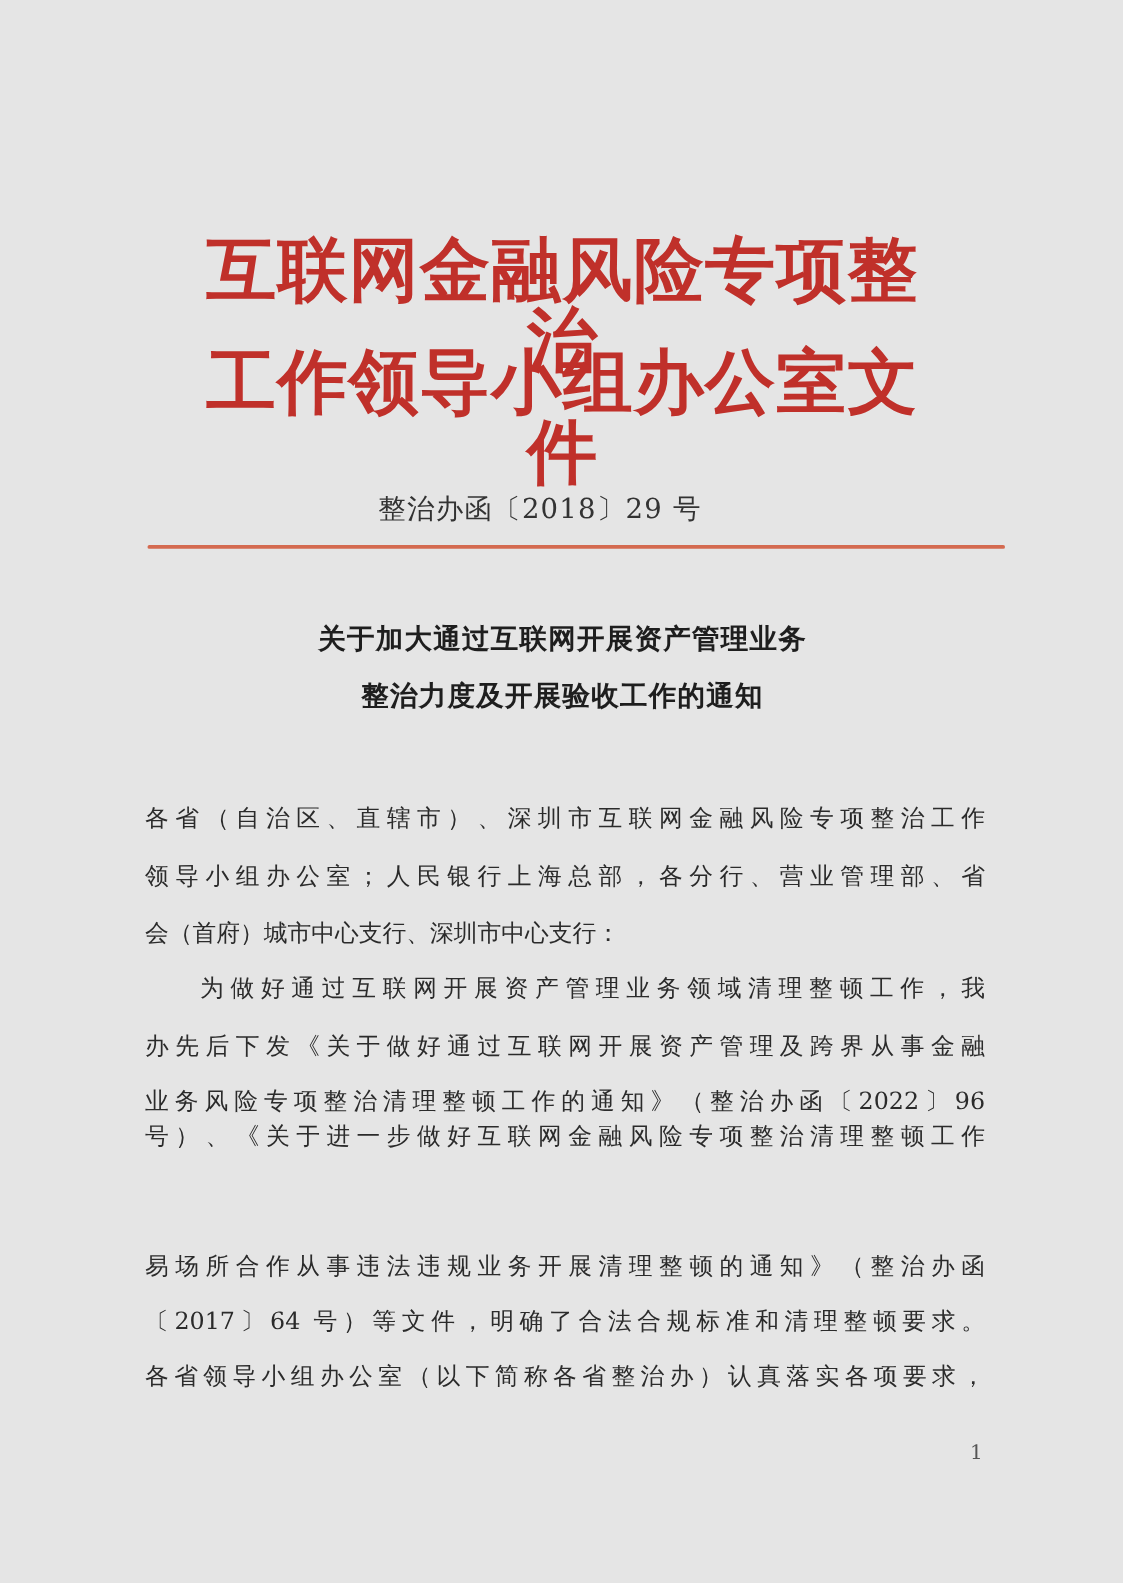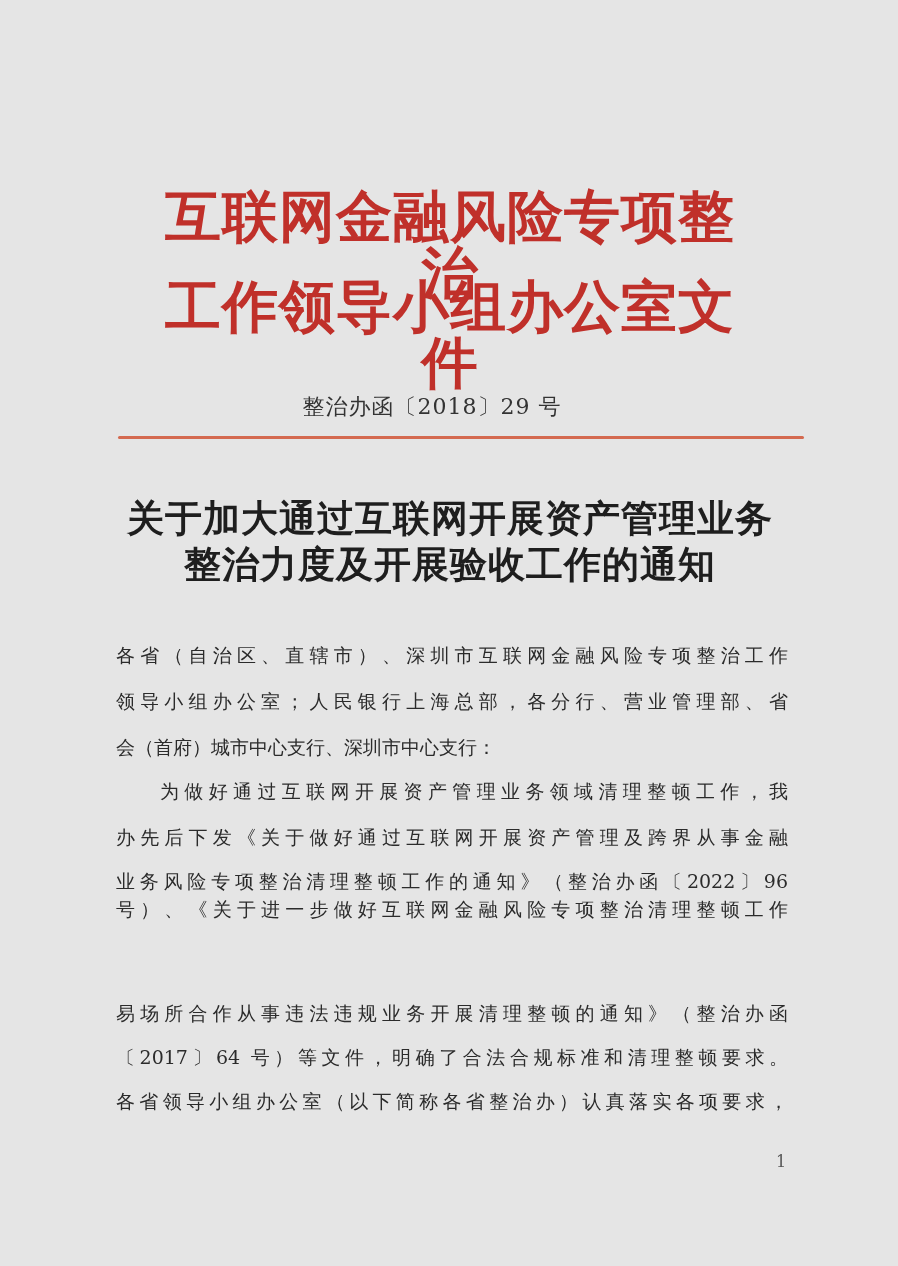--- a/index.html
+++ b/index.html
@@ -53,21 +53,21 @@
       height: 3px;
       background: #d46a50;
       border-radius: 2px;
     }
     .title {
       position: absolute;
       left: 120px;
       width: 660px;
       text-align: center;
       font-weight: bold;
-      font-size: 37px;
+      font-size: 22px;
       color: #1e1e1e;
       letter-spacing: 1px;
       line-height: 1;
     }
     .title.l1 { top: 500px; }
     .title.l2 { top: 546px; }
     .body-line {
       position: absolute;
       left: 116px;
       width: 672px;

